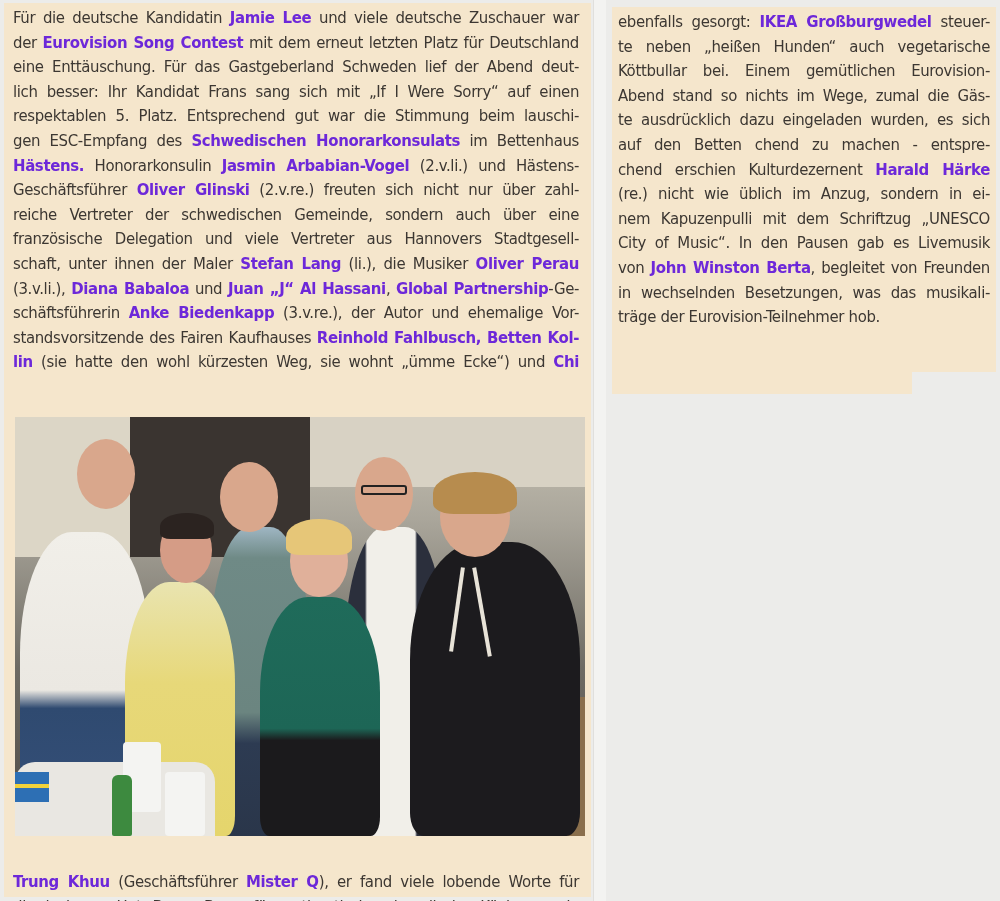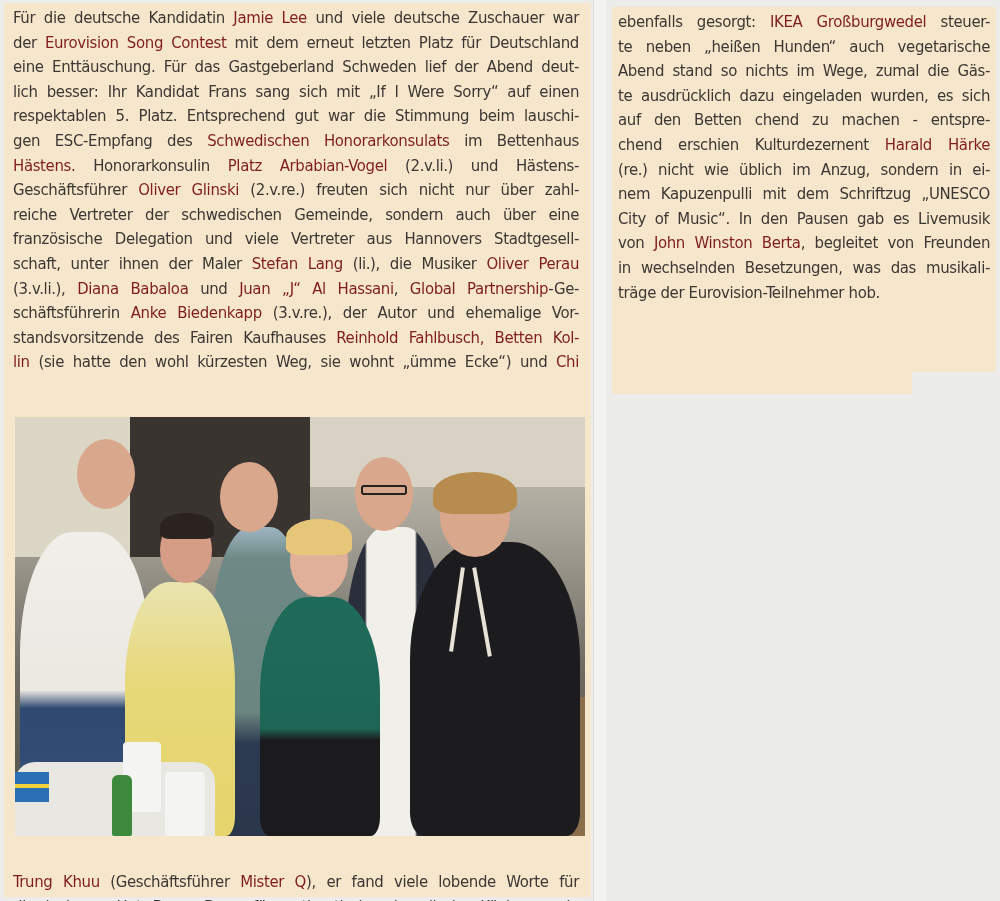--- a/index.html
+++ b/index.html
@@ -20,21 +20,21 @@
   }
   .text-block {
     position: absolute;
     font-size: 16.6px;
     line-height: 24.6px;
     letter-spacing: -0.35px;
     word-spacing: 0px;
     color: #3c3732;
     white-space: nowrap;
   }
-  .text-block b { color: #7f1d1d; font-weight: normal; }
+  .text-block b { color: #6d28d9; font-weight: bold; }
   .line { display: block; text-align: justify; text-align-last: justify; }
   .line.last { text-align-last: left; }
   #left-top { left: 13px; top: 6px; width: 566px; }
   #left-bottom { left: 13px; top: 870px; width: 566px; }
   #right-col { left: 618px; top: 10px; width: 372px; }
   .right-bg {
     position: absolute; left: 612px; top: 7px; width: 384px; height: 365px;
     background: #f5e6cc;
   }
   .right-bg-last {
@@ -61,21 +61,21 @@
 <div class="right-bg"></div>
 <div class="right-bg-last"></div>
 
 <div id="left-top" class="text-block">
     <span class="line">Für die deutsche Kandidatin <b>Jamie Lee</b> und viele deutsche Zuschauer war</span>
     <span class="line">der <b>Eurovision Song Contest</b> mit dem erneut letzten Platz für Deutschland</span>
     <span class="line">eine Enttäuschung. Für das Gastgeberland Schweden lief der Abend deut-</span>
     <span class="line">lich besser: Ihr Kandidat Frans sang sich mit „If I Were Sorry“ auf einen</span>
     <span class="line">respektablen 5. Platz. Entsprechend gut war die Stimmung beim lauschi-</span>
     <span class="line">gen ESC-Empfang des <b>Schwedischen Honorarkonsulats</b> im Bettenhaus</span>
-    <span class="line"><b>Hästens.</b> Honorarkonsulin <b>Platz Arbabian-Vogel</b> (2.v.li.) und Hästens-</span>
+    <span class="line"><b>Hästens.</b> Honorarkonsulin <b>Jasmin Arbabian-Vogel</b> (2.v.li.) und Hästens-</span>
     <span class="line">Geschäftsführer <b>Oliver Glinski</b> (2.v.re.) freuten sich nicht nur über zahl-</span>
     <span class="line">reiche Vertreter der schwedischen Gemeinde, sondern auch über eine</span>
     <span class="line">französische Delegation und viele Vertreter aus Hannovers Stadtgesell-</span>
     <span class="line">schaft, unter ihnen der Maler <b>Stefan Lang</b> (li.), die Musiker <b>Oliver Perau</b></span>
     <span class="line">(3.v.li.), <b>Diana Babaloa</b> und <b>Juan „J“ Al Hassani</b>, <b>Global Partnership</b>-Ge-</span>
     <span class="line">schäftsführerin <b>Anke Biedenkapp</b> (3.v.re.), der Autor und ehemalige Vor-</span>
     <span class="line">standsvorsitzende des Fairen Kaufhauses <b>Reinhold Fahlbusch, Betten Kol-</b></span>
     <span class="line"><b>lin</b> (sie hatte den wohl kürzesten Weg, sie wohnt „ümme Ecke“) und <b>Chi</b></span>
   </div>
 
@@ -117,20 +117,21 @@
 </div>
 
 <div id="left-bottom" class="text-block">
     <span class="line"><b>Trung Khuu</b> (Geschäftsführer <b>Mister Q</b>), er fand viele lobende Worte für</span>
     <span class="line">die leckeren Hot Dogs. Denn für authentisch schwedische Küche wurde</span>
   </div>
 
 <div id="right-col" class="text-block">
     <span class="line">ebenfalls gesorgt: <b>IKEA Großburgwedel</b> steuer-</span>
     <span class="line">te neben „heißen Hunden“ auch vegetarische</span>
+    <span class="line">Köttbullar bei. Einem gemütlichen Eurovision-</span>
     <span class="line">Abend stand so nichts im Wege, zumal die Gäs-</span>
     <span class="line">te ausdrücklich dazu eingeladen wurden, es sich</span>
     <span class="line">auf den Betten chend zu machen - entspre-</span>
     <span class="line">chend erschien Kulturdezernent <b>Harald Härke</b></span>
     <span class="line">(re.) nicht wie üblich im Anzug, sondern in ei-</span>
     <span class="line">nem Kapuzenpulli mit dem Schriftzug „UNESCO</span>
     <span class="line">City of Music“. In den Pausen gab es Livemusik</span>
     <span class="line">von <b>John Winston Berta</b>, begleitet von Freunden</span>
     <span class="line">in wechselnden Besetzungen, was das musikali-</span>
     <span class="line last">träge der Eurovision-Teilnehmer hob.</span>

